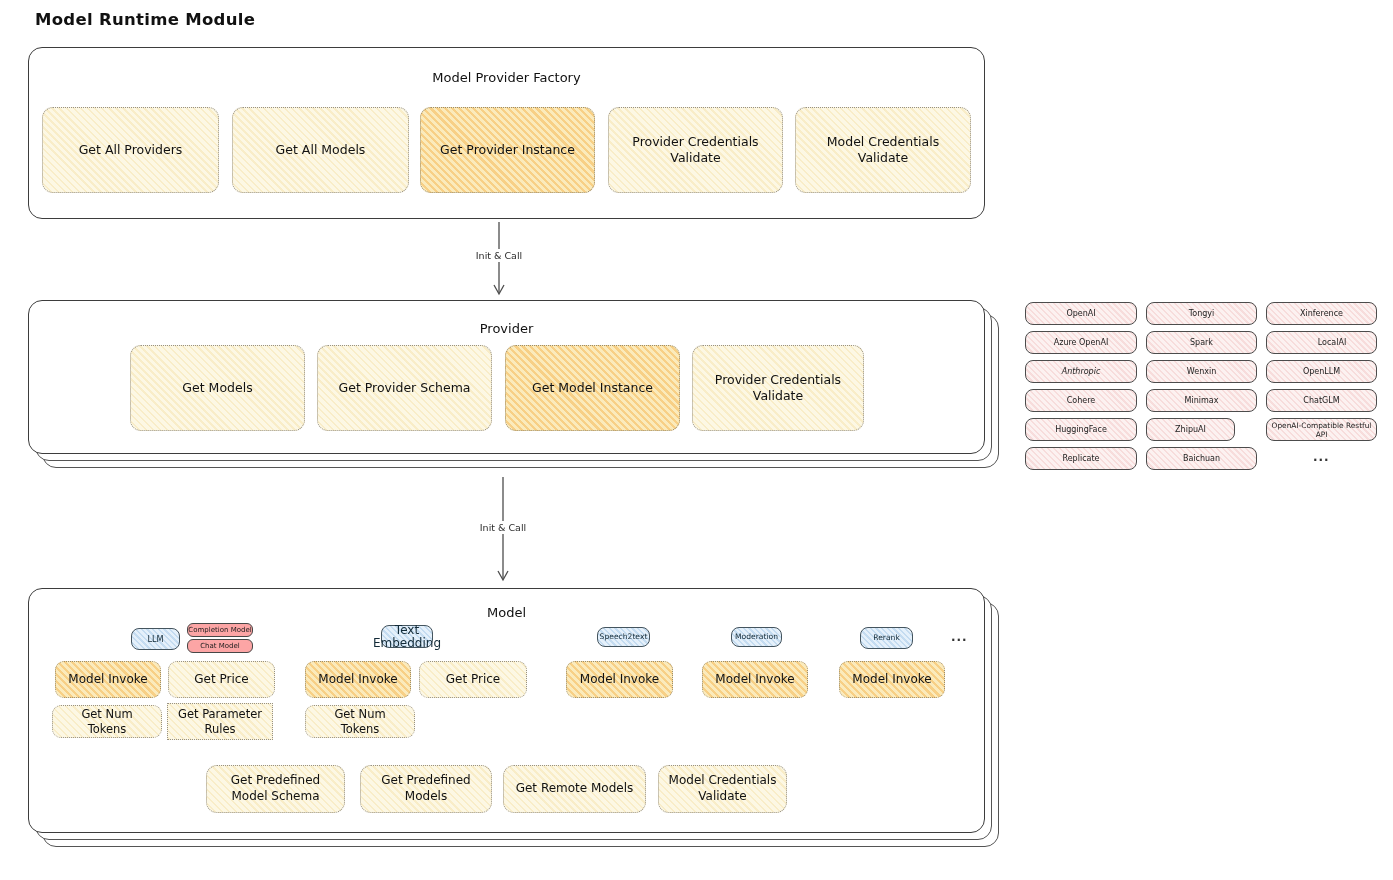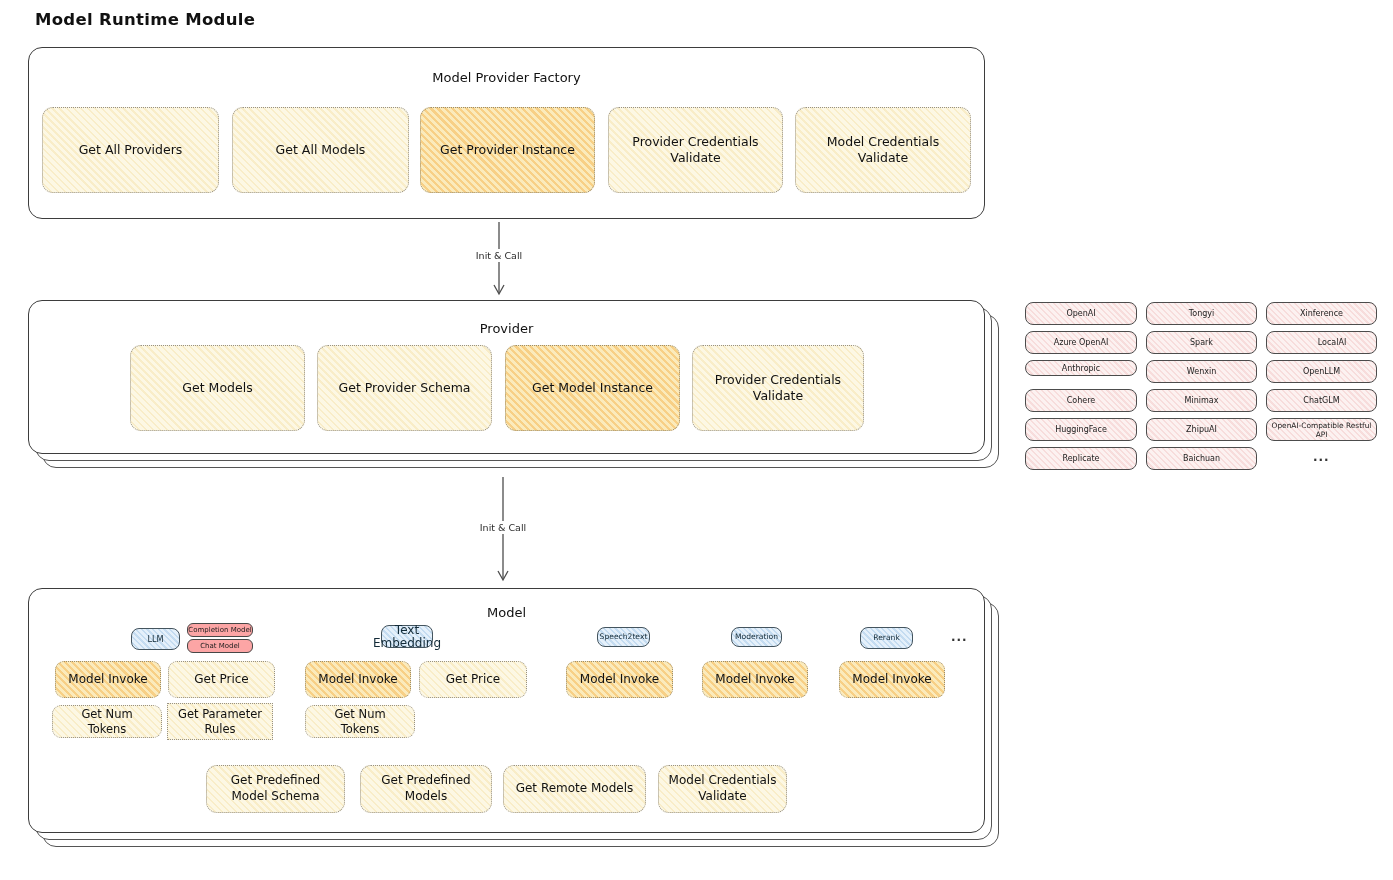--- a/index.html
+++ b/index.html
@@ -111,30 +111,30 @@
   <div class="btn cream" style="left:692px;top:345px;width:172px;height:86px;">Provider Credentials Validate</div>
 
   <div class="pink" style="left:1025px;top:302px;width:112px;height:23px;">OpenAI</div>
   <div class="pink" style="left:1146px;top:302px;width:111px;height:23px;">Tongyi</div>
   <div class="pink" style="left:1266px;top:302px;width:111px;height:23px;">Xinference</div>
 
   <div class="pink" style="left:1025px;top:331px;width:112px;height:23px;">Azure OpenAI</div>
   <div class="pink" style="left:1146px;top:331px;width:111px;height:23px;">Spark</div>
   <div class="pink" style="left:1266px;top:331px;width:111px;height:23px;padding-left:24px;">LocalAI</div>
 
-  <div class="pink" style="left:1025px;top:360px;width:112px;height:16px;">Anthropic</div>
+  <div class="pink" style="left:1025px;top:360px;width:112px;height:23px;font-style:italic;">Anthropic</div>
   <div class="pink" style="left:1146px;top:360px;width:111px;height:23px;">Wenxin</div>
   <div class="pink" style="left:1266px;top:360px;width:111px;height:23px;">OpenLLM</div>
 
   <div class="pink" style="left:1025px;top:389px;width:112px;height:23px;">Cohere</div>
   <div class="pink" style="left:1146px;top:389px;width:111px;height:23px;">Minimax</div>
   <div class="pink" style="left:1266px;top:389px;width:111px;height:23px;">ChatGLM</div>
 
   <div class="pink" style="left:1025px;top:418px;width:112px;height:23px;">HuggingFace</div>
-  <div class="pink" style="left:1146px;top:418px;width:111px;height:23px;">ZhipuAI</div>
+  <div class="pink" style="left:1146px;top:418px;width:89px;height:23px;">ZhipuAI</div>
   <div class="pink small-text" style="left:1266px;top:418px;width:111px;height:23px;">OpenAI-Compatible Restful API</div>
 
   <div class="pink" style="left:1025px;top:447px;width:112px;height:23px;">Replicate</div>
   <div class="pink" style="left:1146px;top:447px;width:111px;height:23px;">Baichuan</div>
   <div class="ellipsis" style="left:1313px;top:450px;">...</div>
 
   <div class="arrow" style="left:495px;top:477px;width:16px;height:105px;">
     <svg width="16" height="105" viewBox="0 0 16 105">
       <line x1="8" y1="0" x2="8" y2="102" stroke="#4d4d4d" stroke-width="1.3"></line>
       <path d="M3 94 L8 103 L13 94" fill="none" stroke="#4d4d4d" stroke-width="1.3"></path>

